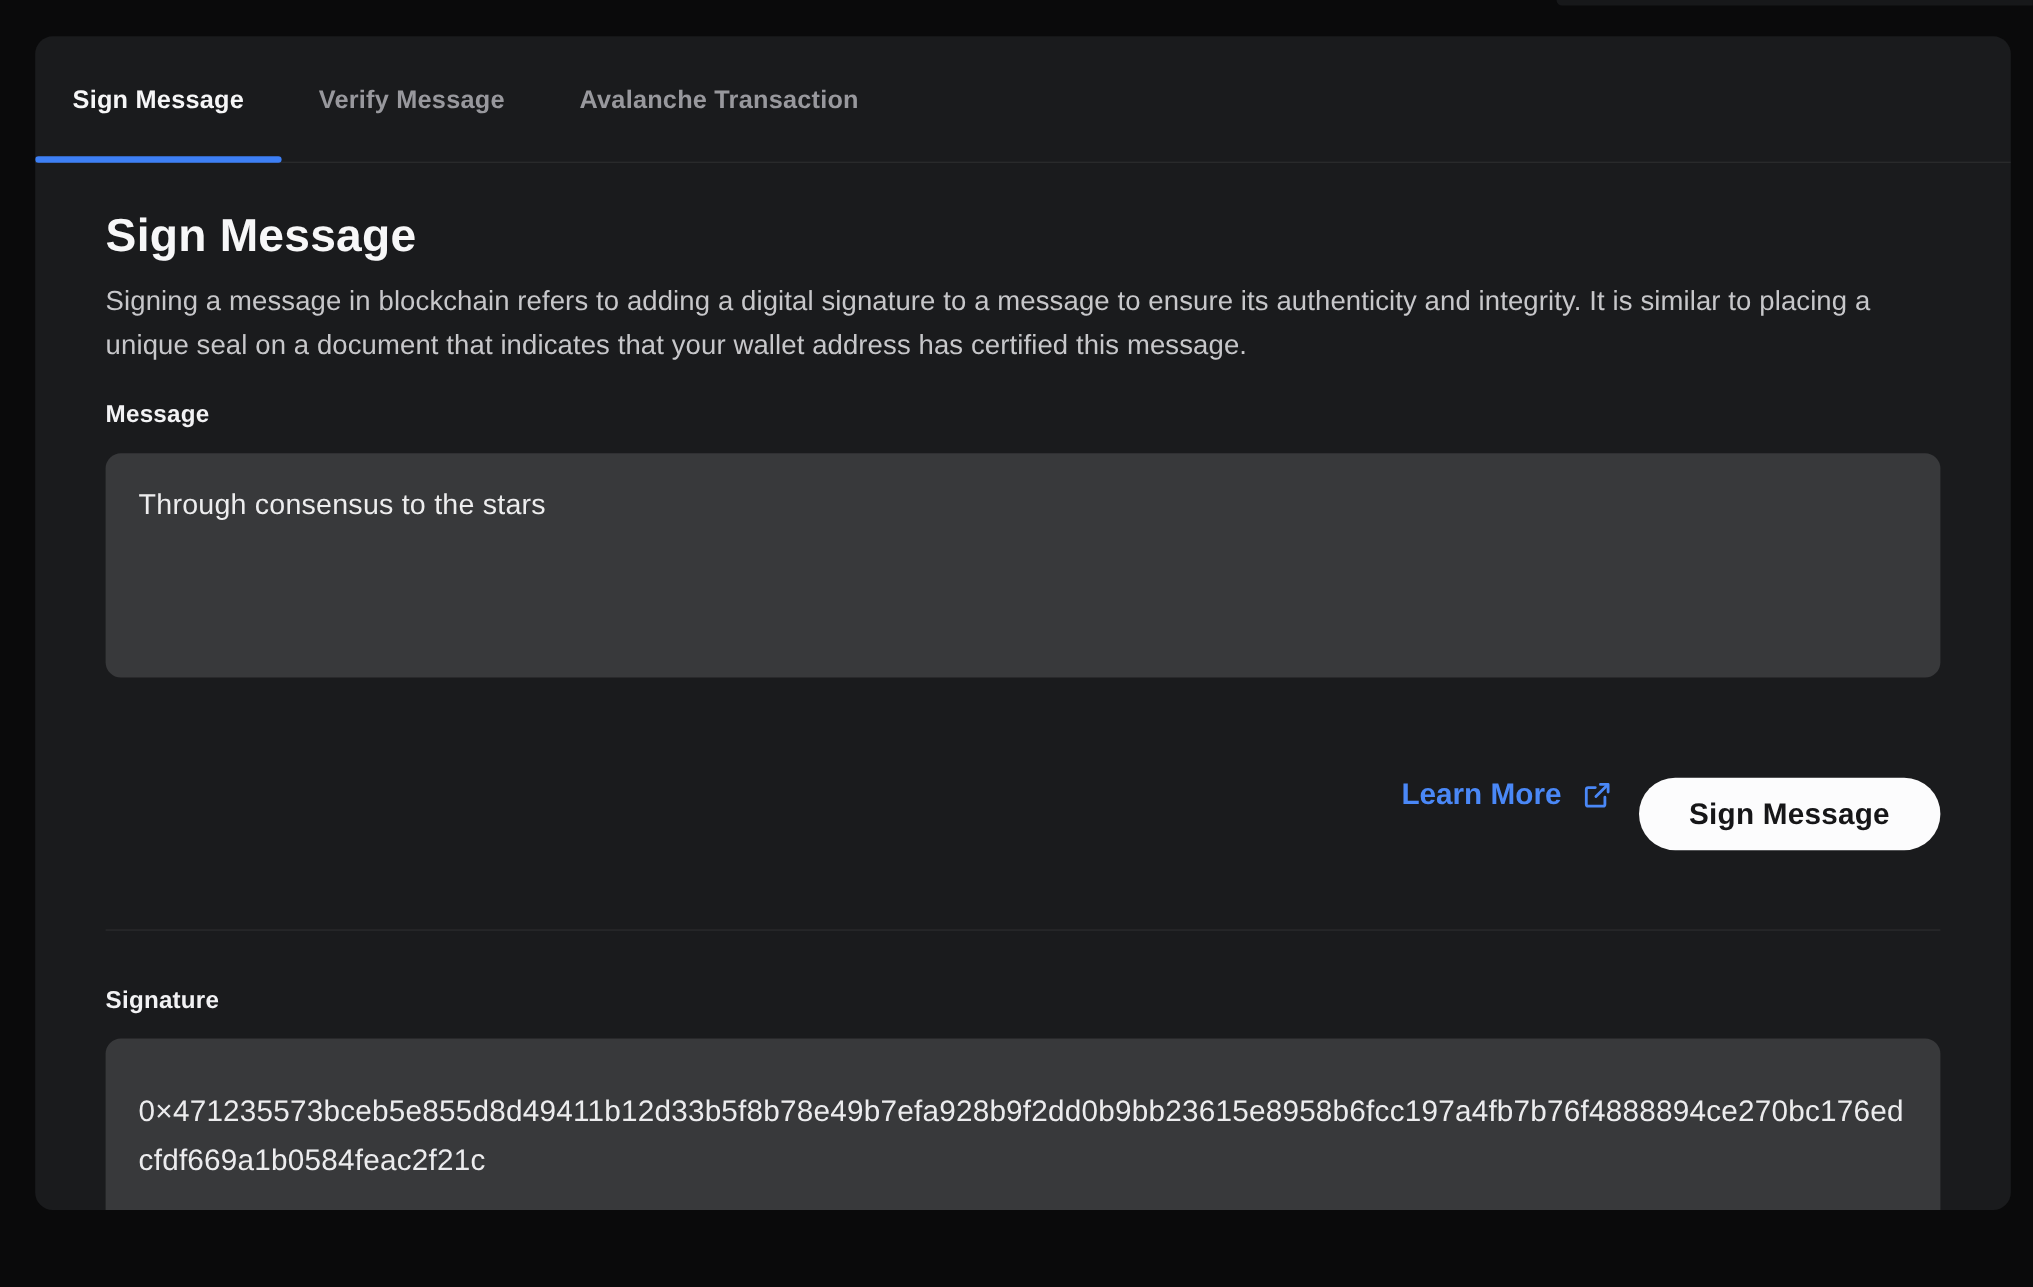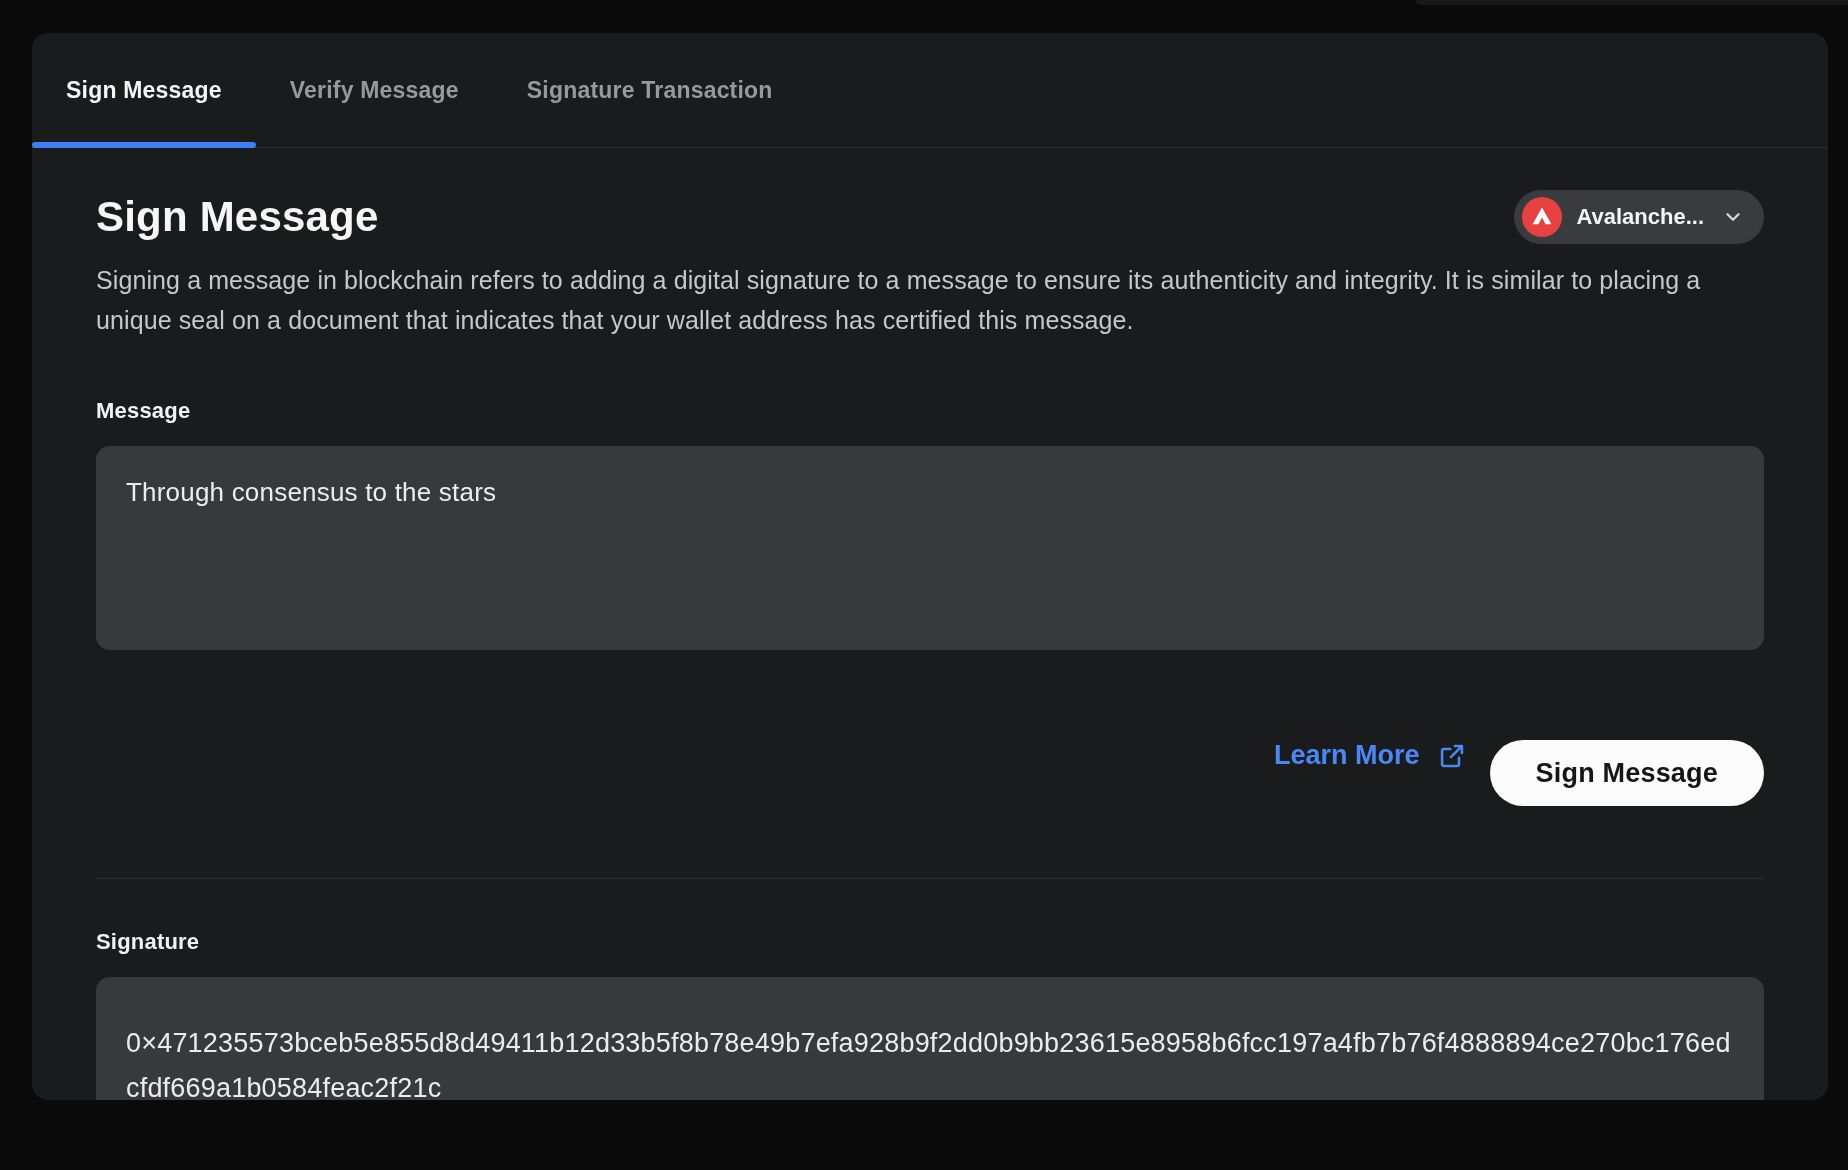--- a/index.html
+++ b/index.html
@@ -88,21 +88,21 @@
     color: #c7c7ca;
     max-width: 1690px;
     letter-spacing: 0.1px;
   }
   .field-label {
     font-size: 22px;
     font-weight: 700;
     color: #f2f2f4;
     letter-spacing: 0.2px;
   }
-  .message-label { margin-top: 58px; }
+  .message-label { margin-top: 30px; }
   textarea.msg-input {
     margin-top: 22px;
     width: 100%;
     height: 204px;
     background: #38393b;
     border: none;
     border-radius: 14px;
     padding: 31px 30px 24px 30px;
     font-family: "Liberation Sans", sans-serif;
     font-size: 26px;
@@ -161,42 +161,28 @@
 </head>
 <body>
 
 <div class="top-peek"></div>
 
 <div class="card">
 
   <div class="tabbar">
     <div class="tab active">Sign Message</div>
     <div class="tab">Verify Message</div>
-    <div class="tab">Signature Transaction</div>
+    <div class="tab">Avalanche Transaction</div>
   </div>
 
   <div class="content">
 
     <div class="title-row">
       <h1 class="page-title">Sign Message</h1>
 
-      <div class="network-pill">
-        <span class="logo">
-          <svg width="24" height="24" viewBox="0 0 24 24">
-            <path fill="#ffffff" d="M12 2.6 L21.4 19.2 H15.6 L12 12.6 L8.4 19.2 H2.6 Z"></path>
-            <path fill="#e84142" d="M12 9.4 L15.9 16.6 L14.1 19.2 H9.9 L8.1 16.6 Z" opacity="0"></path>
-          </svg>
-        </span>
-        <span class="net-label">Avalanche...</span>
-        <span class="chev">
-          <svg width="22" height="22" viewBox="0 0 24 24" fill="none" stroke="#d6d6d8" stroke-width="2.6" stroke-linecap="round" stroke-linejoin="round">
-            <polyline points="6 9 12 15 18 9"></polyline>
-          </svg>
-        </span>
-      </div>
     </div>
 
     <p class="description">Signing a message in blockchain refers to adding a digital signature to a message to ensure its authenticity and integrity. It is similar to placing a unique seal on a document that indicates that your wallet address has certified this message.</p>
 
     <div class="field-label message-label">Message</div>
 
     <textarea class="msg-input" spellcheck="false" style="">Through consensus to the stars</textarea>
 
     <div class="actions-row">
       <a class="learn-more">

